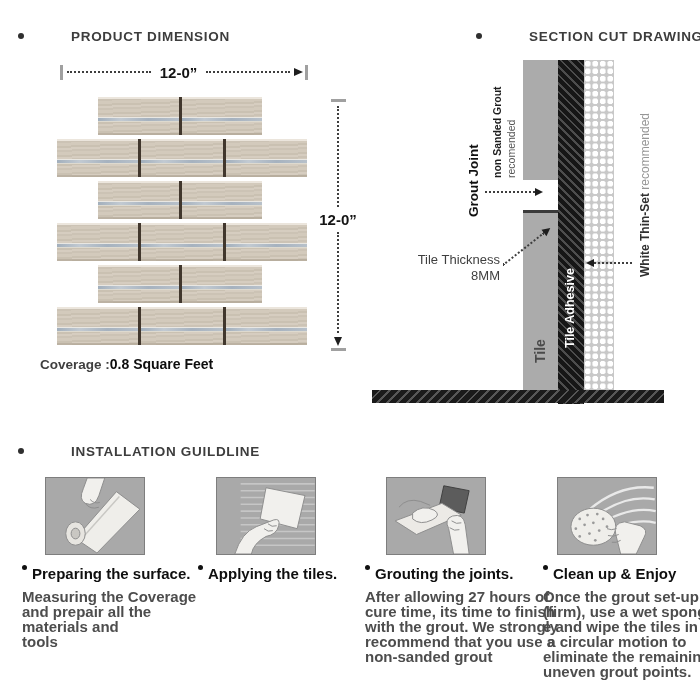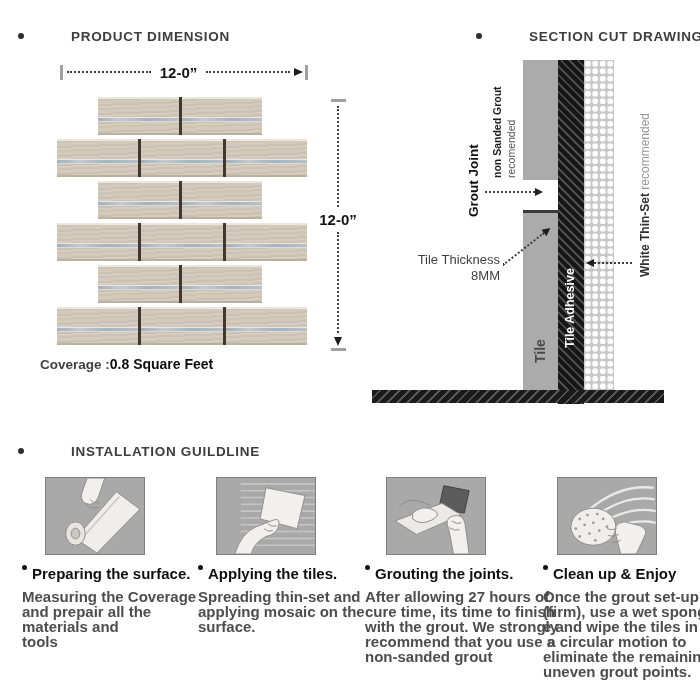--- a/index.html
+++ b/index.html
@@ -229,23 +229,20 @@
         <path d="M24 69 H100"></path>
     </g>
     <path d="M50 10 L90 18 L82 52 L44 42 Z" fill="#f1f0ed" stroke="#8d8d8d"></path>
     <path d="M18 78 Q25 56 40 50 L58 43 Q65 41 63 49 Q61 58 50 60 Q37 67 35 78 Z" fill="#f1f0ed" stroke="#8d8d8d"></path>
     <path d="M52 47 q4 4 9 2 M48 52 q4 4 9 2" fill="none" stroke="#8d8d8d"></path>
   </svg>
   <div class="head">
     <span class="dot"></span>
     <span>Applying the tiles.</span>
   </div>
-  <div class="body">Spreading thin-set and
-applying mosaic on the
-surface.</div>
 </div>
 
 <div class="step" style="left:365px;width:170px;">
   <svg class="box" style="margin-left:21px;" viewBox="0 0 100 78">
     <rect x="0" y="0" width="100" height="78" fill="#a9a9a9"></rect>
     <path d="M58 8 L84 13 L79 36 L53 31 Z" fill="#5c5c5c" stroke="#3f3f3f"></path>
     <path d="M8 44 L56 26 L76 38 L30 58 Z" fill="#eceae6" stroke="#8d8d8d"></path>
     <path d="M26 36 q10 -9 22 -3 q8 5 -2 10 q-12 6 -20 -1 Z" fill="#f1f0ed" stroke="#8d8d8d"></path>
     <path d="M12 30 Q20 20 34 24 L44 28" fill="none" stroke="#8d8d8d"></path>
     <path d="M84 78 L80 48 Q78 36 67 39 Q58 42 63 52 L68 78 Z" fill="#f1f0ed" stroke="#8d8d8d"></path>

